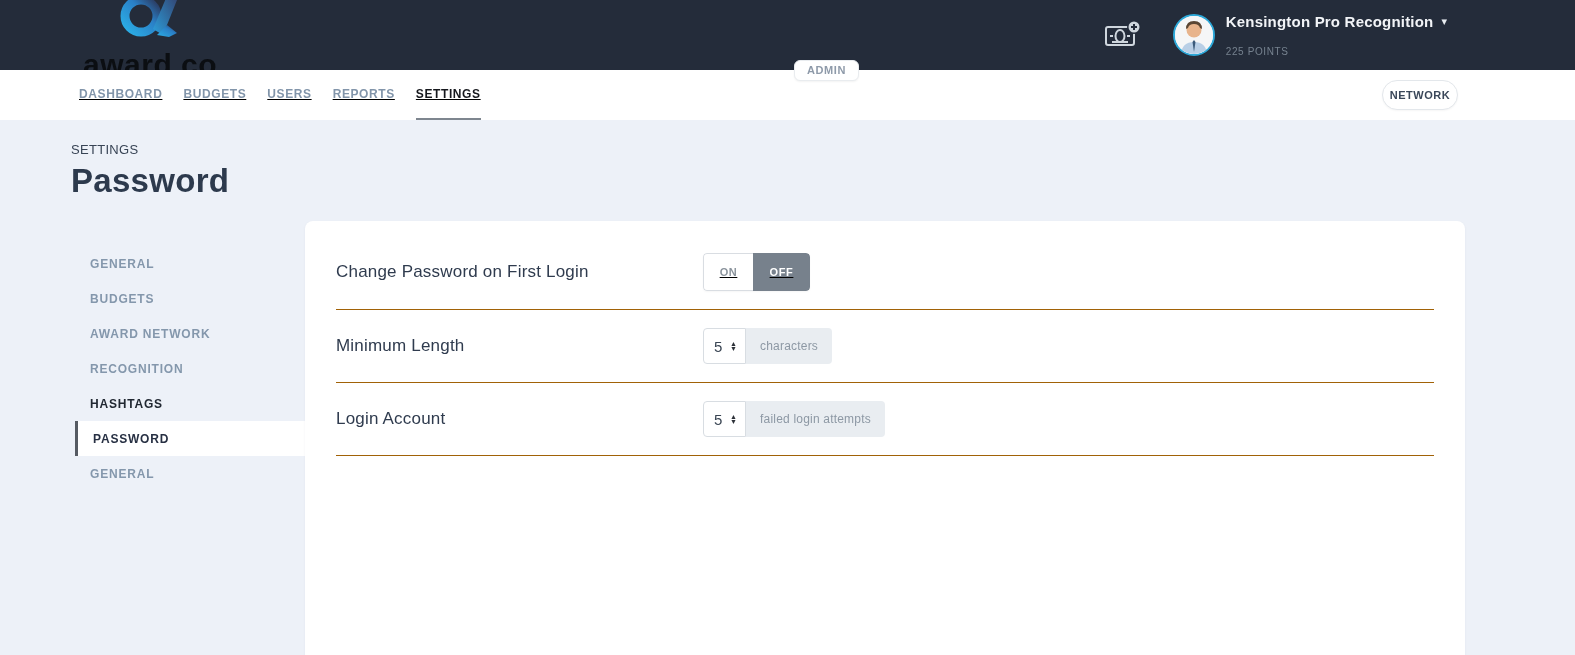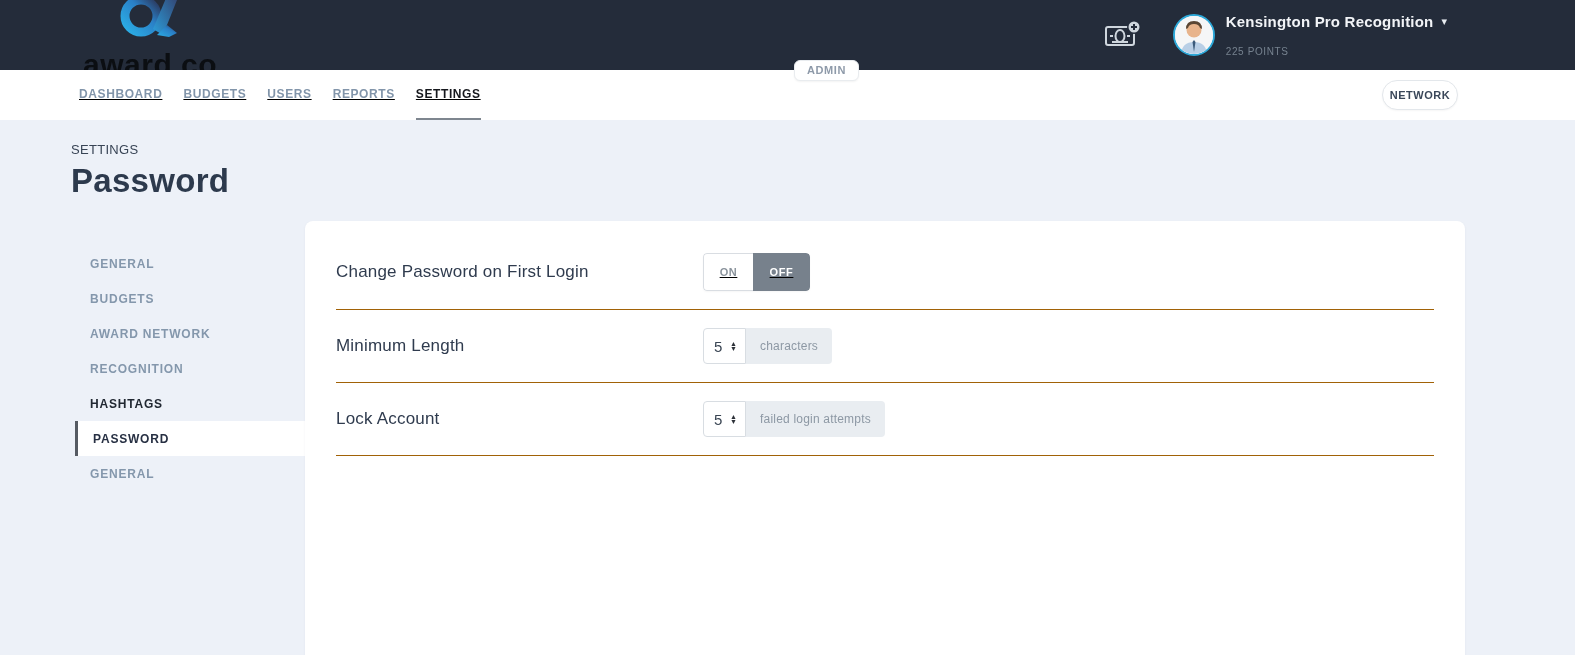--- a/index.html
+++ b/index.html
@@ -187,21 +187,21 @@
           <div class="spinner">
             <span>▲</span>
               <span>▼</span>
           </div>
         </div>
         <div class="addon">characters</div>
       </div>
     </div>
 
     <div class="row">
-      <div class="row-label">Lock Account</div>
+      <div class="row-label">Login Account</div>
       <div class="input-group">
         <div class="stepper">
           <input class="stepper-value" value="5" style="">
           <div class="spinner">
             <span>▲</span>
               <span>▼</span>
           </div>
         </div>
         <div class="addon">failed login attempts</div>
       </div>

